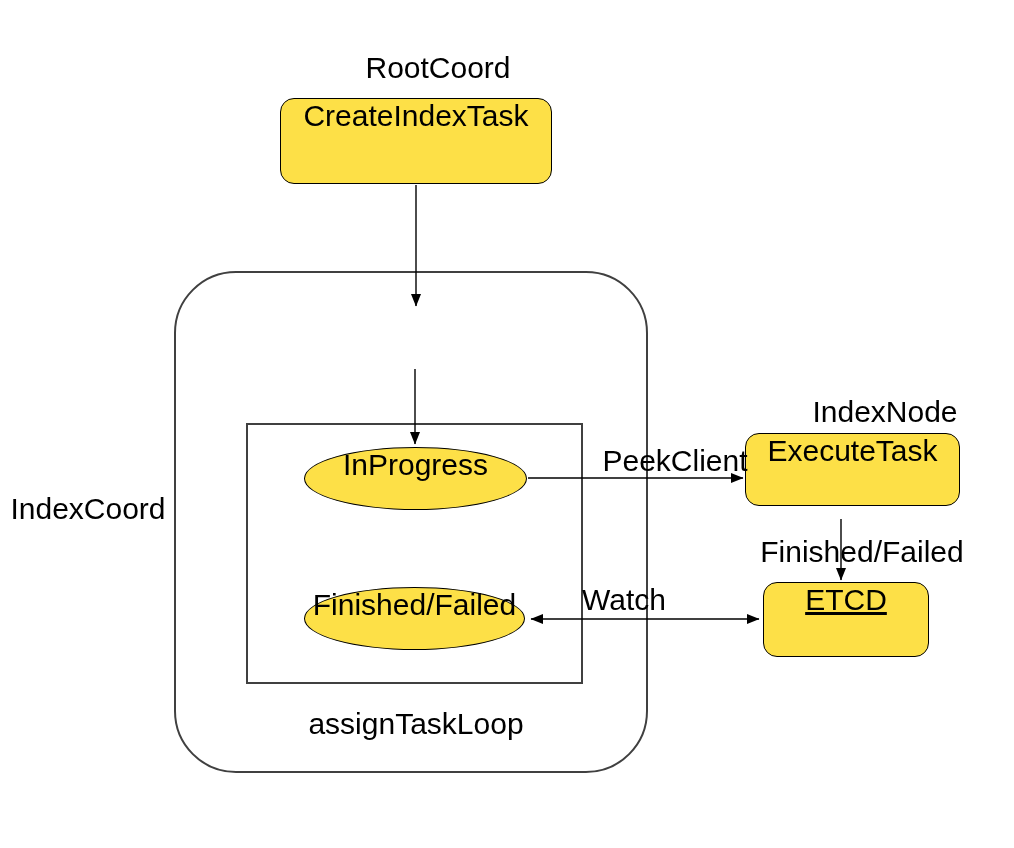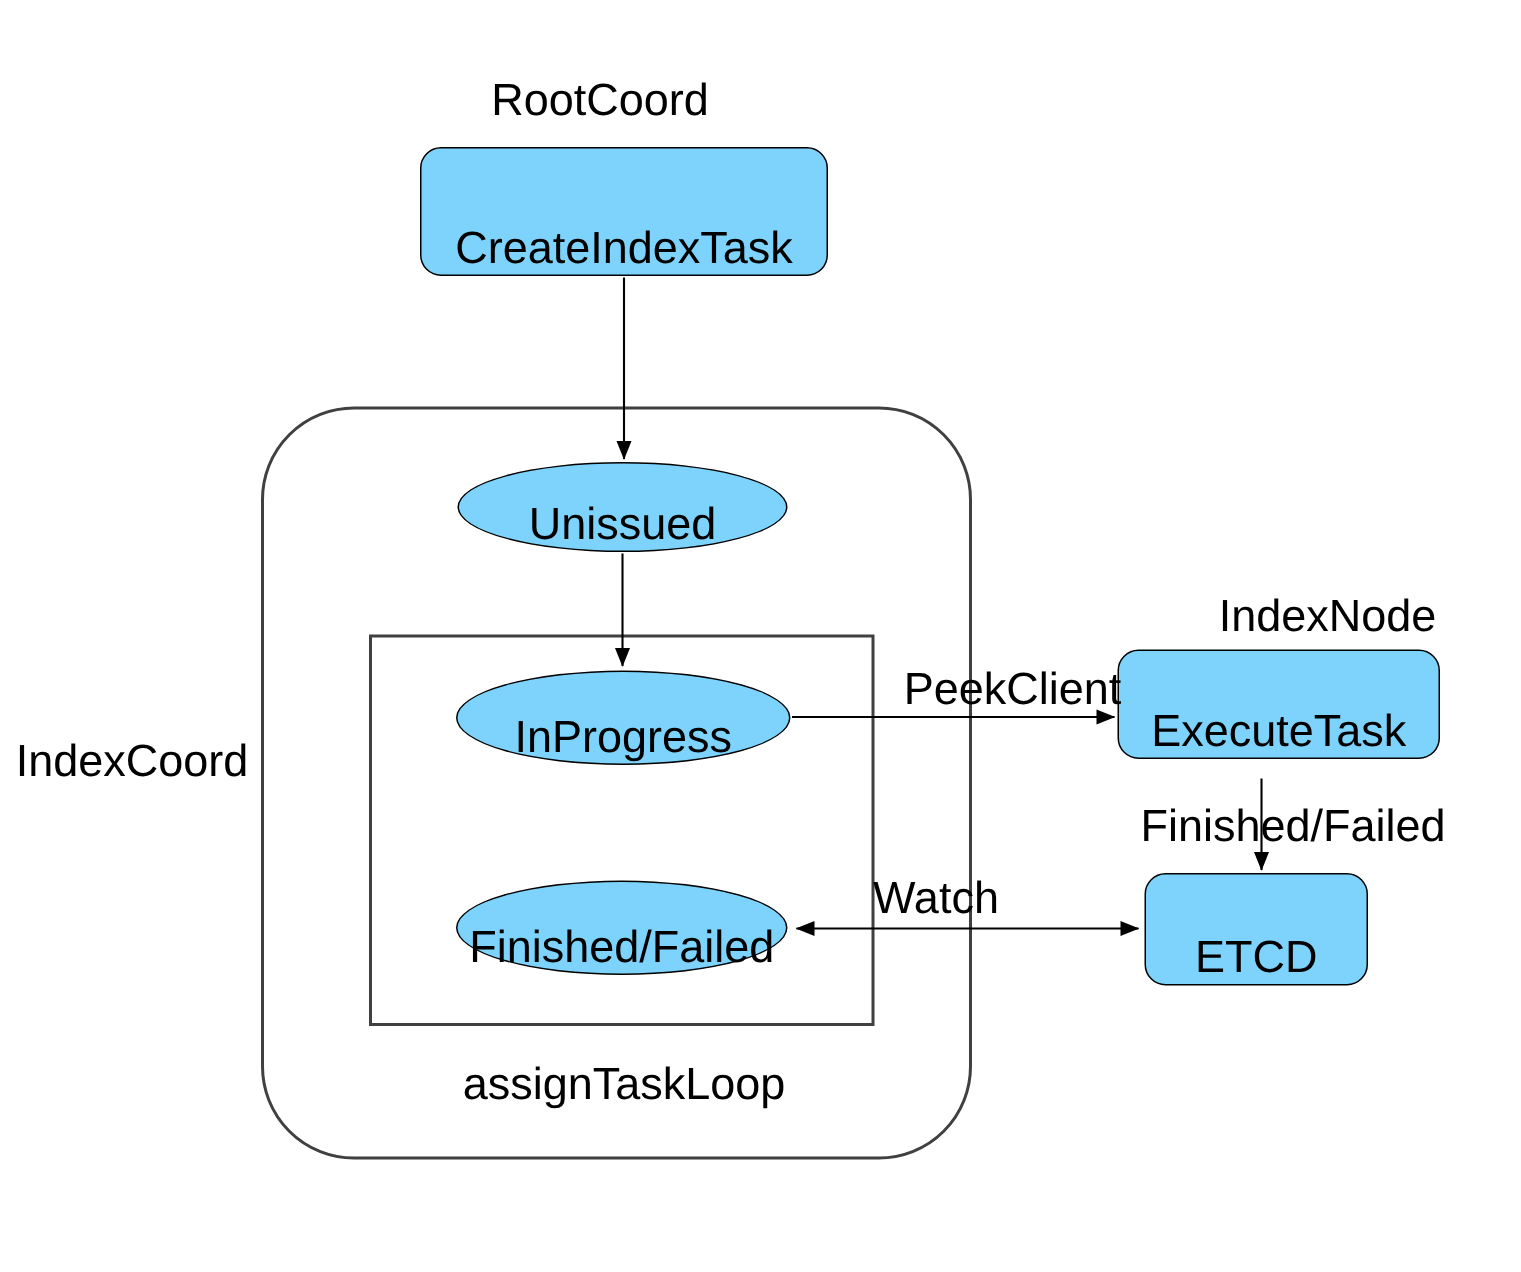--- a/index.html
+++ b/index.html
@@ -25,24 +25,24 @@
   }
   .container-rect {
     position: absolute;
     border: 2px solid #404040;
     background: transparent;
     box-sizing: border-box;
   }
   .node {
     position: absolute;
     border: 1.6px solid #000000;
-    background: #7dd3fc;
+    background: #fde047;
     box-sizing: border-box;
     display: flex;
-    align-items: flex-end;
+    align-items: flex-start;
     justify-content: center;
     font-size: 30px;
     white-space: nowrap;
   }
   .rounded-rect { border-radius: 14px; }
   .ellipse { border-radius: 50%; }
   .lbl {
     position: absolute;
     transform: translate(-50%, -50%);
     font-size: 30px;
@@ -69,54 +69,51 @@
 <div id="canvas">
 
   <div class="container-rounded" style="left:174px; top:271px; width:474px; height:502px;"></div>
 
   <div class="container-rect" style="left:246px; top:423px; width:337px; height:261px;"></div>
 
   <div class="node rounded-rect" style="left:280px; top:98px; width:272px; height:86px;">
     <span>CreateIndexTask</span>
   </div>
 
-  <div class="node ellipse" style="left:305px; top:308px; width:220px; height:60px;">
-    <span>Unissued</span>
-  </div>
 
   <div class="node ellipse" style="left:304px; top:447px; width:223px; height:63px;">
     <span>InProgress</span>
   </div>
 
   <div class="node ellipse" style="left:304px; top:587px; width:221px; height:63px;">
     <span>Finished/Failed</span>
   </div>
 
   <div class="node rounded-rect" style="left:745px; top:433px; width:215px; height:73px;">
     <span>ExecuteTask</span>
   </div>
 
-  <div class="node rounded-rect" style="left:763px; top:582px; width:149px; height:75px;">
+  <div class="node rounded-rect" style="left:763px; top:582px; width:166px; height:75px;text-decoration:underline;">
     <span>ETCD</span>
   </div>
 
   <svg id="edges-svg" viewBox="0 0 1014 848" xmlns="http://www.w3.org/2000/svg">
     <defs>
       <marker id="arrow" markerUnits="userSpaceOnUse" markerWidth="14" markerHeight="12" refX="12.5" refY="5.5" orient="auto-start-reverse">
         <path d="M0.5,0.5 L13,5.5 L0.5,10.5 Z" fill="#000000"></path>
       </marker>
     </defs>
     <path class="edge" d="M416,185 L416,306" marker-end="url(#arrow)"></path>
     <path class="edge" d="M415,369 L415,444" marker-end="url(#arrow)"></path>
     <path class="edge" d="M528,478 L743,478" marker-end="url(#arrow)"></path>
     <path class="edge" d="M841,519 L841,580" marker-end="url(#arrow)"></path>
     <path class="edge" d="M531,619 L759,619" marker-start="url(#arrow)" marker-end="url(#arrow)"></path>
   </svg>
 
-  <div class="lbl" style="left:400px; top:67px;text-align:center;">RootCoord</div>
+  <div class="lbl" style="left:438px; top:67px;text-align:center;">RootCoord</div>
 
   <div class="lbl" style="left:88px; top:508px;text-align:center;">IndexCoord</div>
 
   <div class="lbl" style="left:885px; top:411px;">IndexNode</div>
 
   <div class="lbl" style="left:416px; top:723px;">assignTaskLoop</div>
 
   <div class="lbl" style="left:657px; top:460px;padding-left:36px;">PeekClient</div>
 
   <div class="lbl" style="left:862px; top:551px;">Finished/Failed</div>

